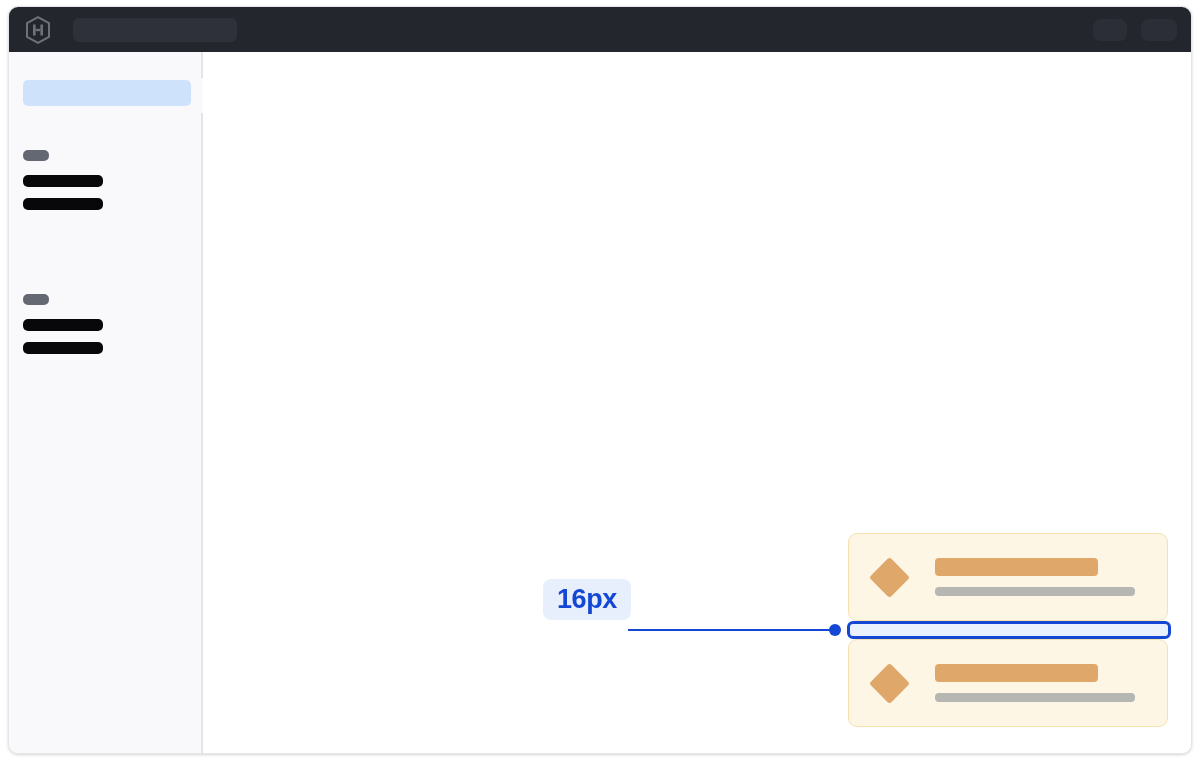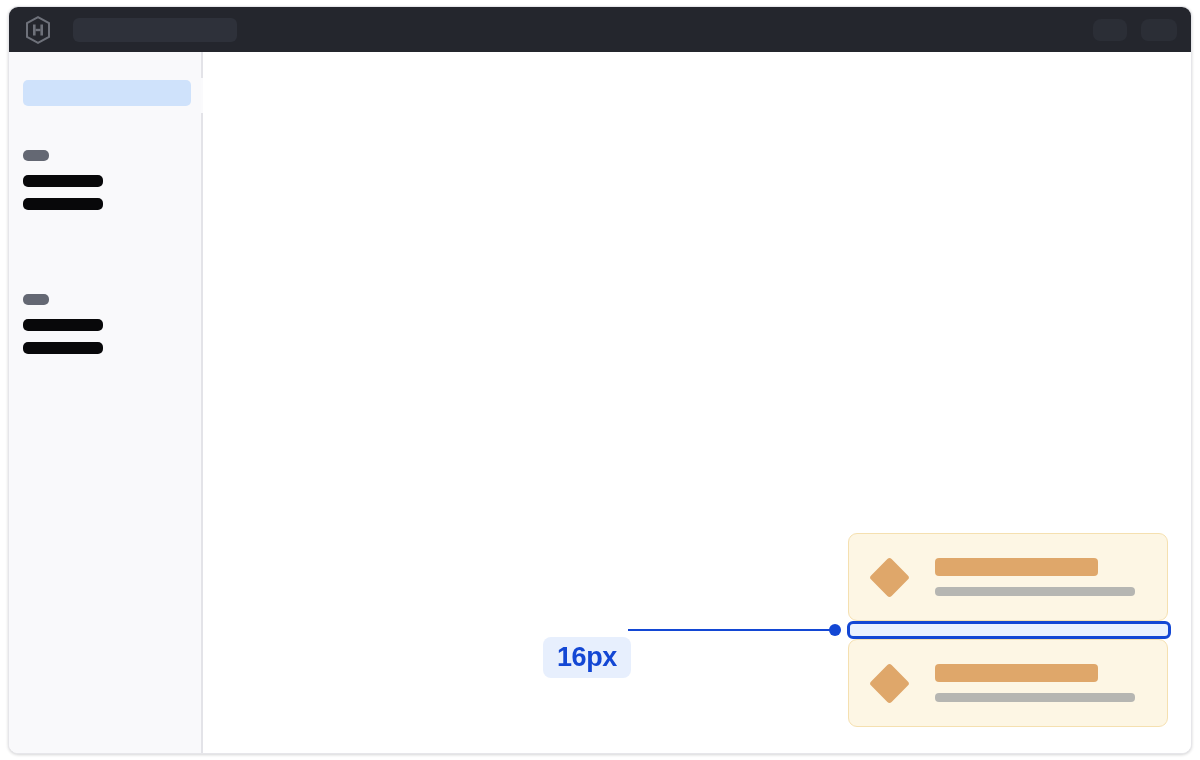--- a/index.html
+++ b/index.html
@@ -208,21 +208,21 @@
     left: 626px;
     top: 572px;
     width: 12px;
     height: 12px;
     border-radius: 50%;
     background: #1347d4;
   }
   .measure-badge {
     position: absolute;
     left: 340px;
-    top: 585px;
+    top: 527px;
     min-width: 70px;
     height: 41px;
     padding: 12px 14px;
     box-sizing: border-box;
     border-radius: 8px;
     background: #e7effd;
     color: #1347d4;
     font-size: 27px;
     font-weight: 700;
     letter-spacing: -0.4px;

